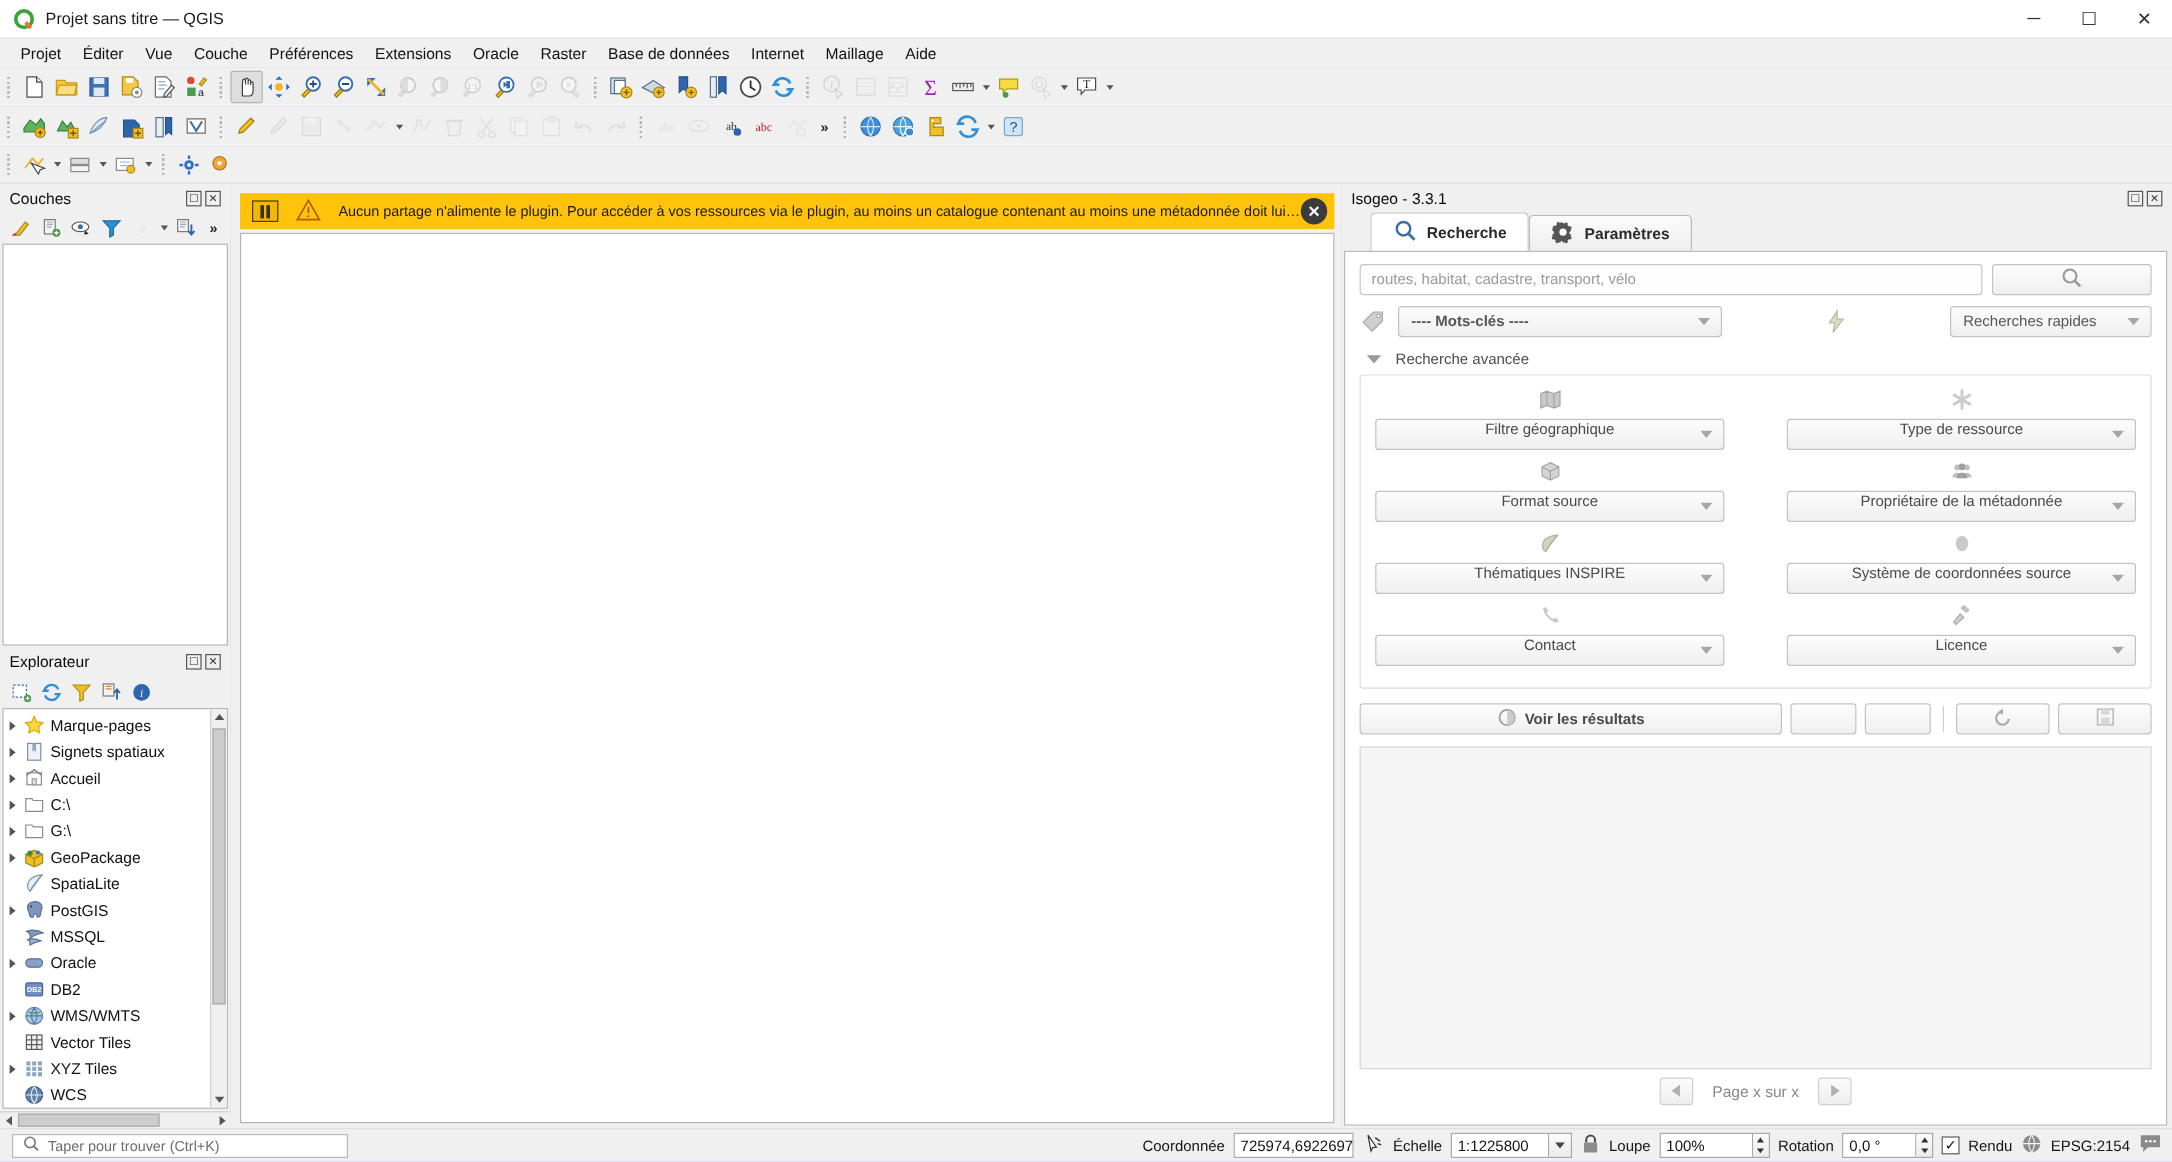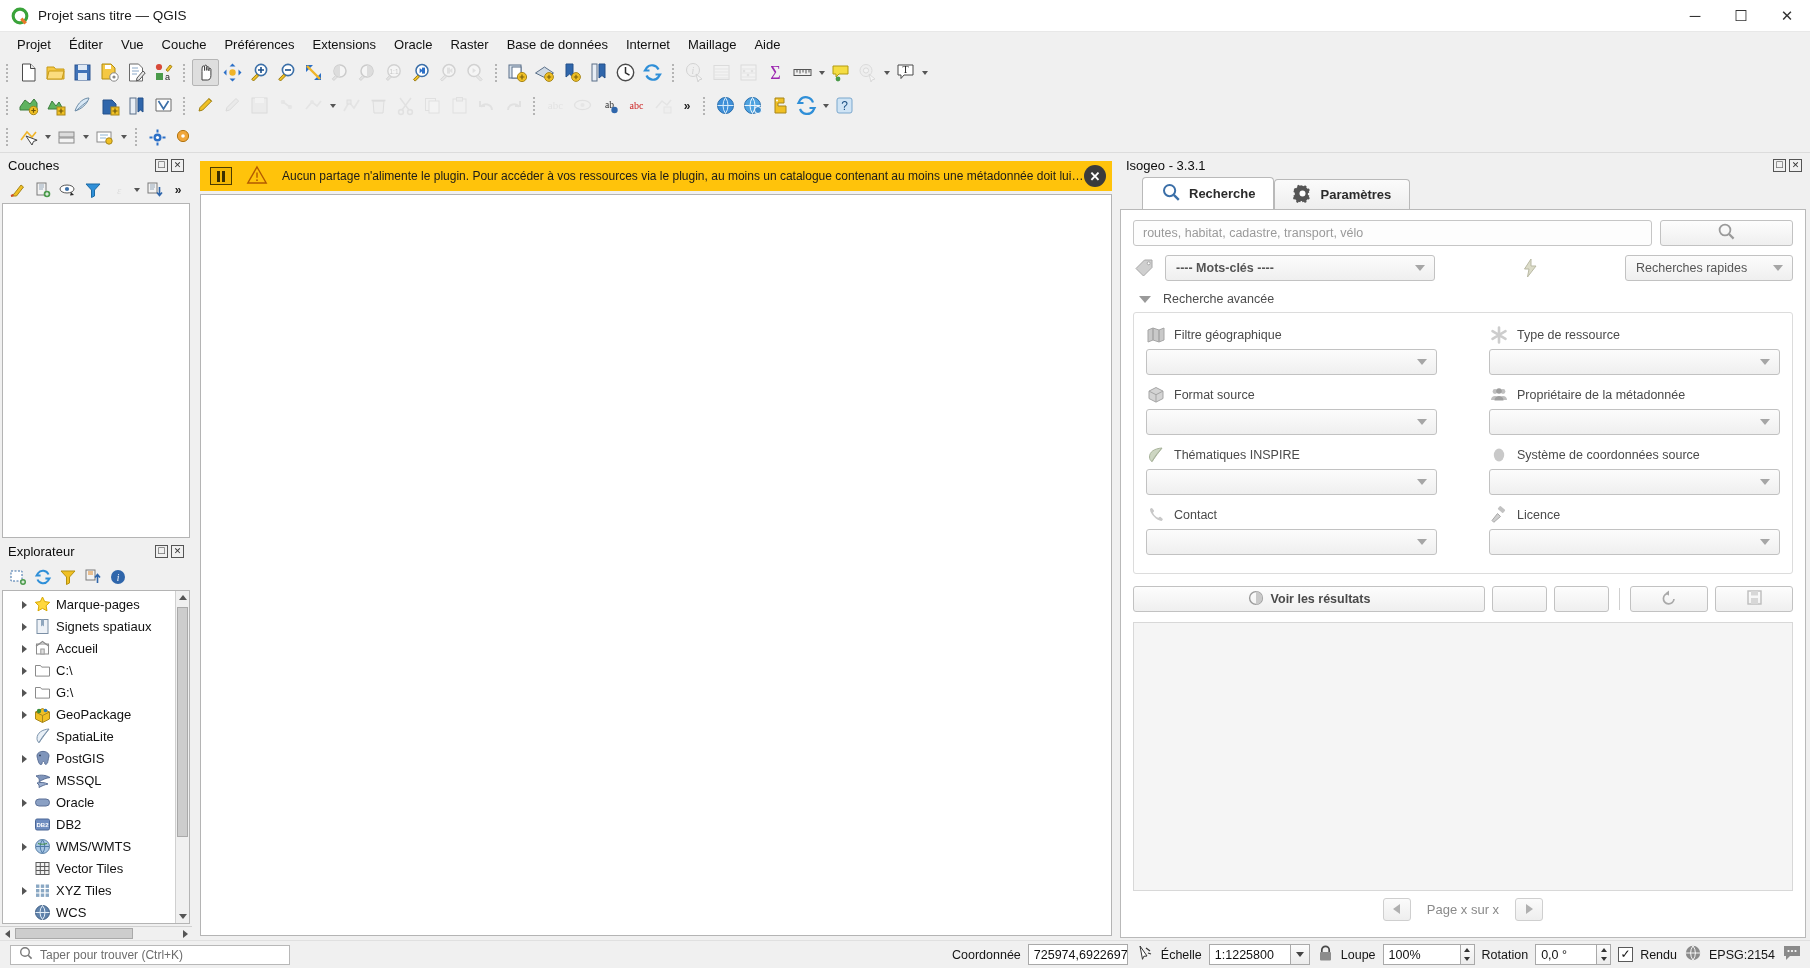--- a/index.html
+++ b/index.html
@@ -46,21 +46,21 @@
   .panel-title { height:24px; display:flex; align-items:center; padding:0 4px 0 8px; font-size:13px; color:#0b0b0b; flex:none;}
   .panel-title .pt-btns { margin-left:auto; display:flex; gap:3px; padding-right:4px;}
   .ptb { width:13px;height:13px; border:1px solid #555; position:relative; font-size:9px; line-height:11px; text-align:center; color:#333;}
   .panel-tools { height:26px; display:flex; align-items:center; gap:1px; padding-left:6px; flex:none;}
   .ptool { width:24px;height:24px;display:flex;align-items:center;justify-content:center;}
   .ptool.dis{opacity:.35;}
   .panel-body { flex:1; background:#fff; border:1px solid #b4b4b4; margin:0 2px 2px 2px; min-height:0; overflow:hidden; position:relative;}
   .layers-body{ flex:1; }
   .explorer-body{ flex:1; display:flex; }
   .tree { flex:1; overflow:hidden; padding-top:3px;}
-  .trow { height:22px; display:flex; align-items:center; padding-left:14px; font-size:13px; color:#111; white-space:nowrap;}
+  .trow { height:22px; display:flex; align-items:center; padding-left:0; font-size:13px; color:#111; white-space:nowrap;}
   .texp { width:14px; display:flex; align-items:center; justify-content:center; flex:none;}
   .texp:after{content:""; border-top:4px solid transparent;border-bottom:4px solid transparent;border-left:5px solid #555;}
   .texp.none:after{display:none;}
   .tico { width:22px;height:18px;display:flex;align-items:center;justify-content:center;flex:none; margin-right:3px;}
   .vscroll { width:14px; background:#f0f0f0; border-left:1px solid #d0d0d0; display:flex;flex-direction:column; align-items:center;}
   .sarr { width:14px;height:14px;display:flex;align-items:center;justify-content:center;}
   .sarr.up:after{content:"";border-left:4px solid transparent;border-right:4px solid transparent;border-bottom:5px solid #555;}
   .sarr.dn:after{content:"";border-left:4px solid transparent;border-right:4px solid transparent;border-top:5px solid #555;}
   .sthumb{ width:11px; background:#cdcdcd; border:1px solid #a9a9a9; margin-top:2px;}
   .hscrollbar{ height:14px; display:flex; align-items:center; background:#f0f0f0; border-top:1px solid #d0d0d0;}
@@ -98,21 +98,21 @@
   .combo .carr:after{content:"";border-left:5px solid transparent;border-right:5px solid transparent;border-top:6px solid #a6a6a6;}
   .kwcombo{ width:270px; font-weight:bold; color:#555; }
   .quick{ width:168px; margin-left:auto; color:#565656;}
   .advhdr{ display:flex; align-items:center; gap:10px; margin-top:10px; padding-left:4px; flex:none;}
   .advhdr .tri{ width:16px;height:16px;display:flex;align-items:center;justify-content:center;}
   .advhdr .tri:after{content:"";border-left:6px solid transparent;border-right:6px solid transparent;border-top:7px solid #9a9a9a;}
   .advhdr .lbl{ font-size:12.5px; color:#4d4d4d;}
   .advbox{ border:1px solid #dcdcdc; border-radius:3px; margin-top:5px; padding:10px 12px 12px 12px; display:grid;
            grid-template-columns:1fr 1fr; column-gap:52px; row-gap:2px; flex:none;}
   .fld{ padding-bottom:6px;}
-  .fld .flab{ display:flex; align-items:center; gap:9px; height:23px; font-size:12.5px; color:#4a4a4a;}
+  .fld .flab{ display:flex; align-items:center; gap:9px; height:23px; font-size:12.5px; color:#4a4a4a;flex-direction:column;}
   .fld .fico{ width:19px;height:19px;display:flex;align-items:center;justify-content:center;flex:none;}
   .fld .combo{ margin-top:3px;}
   .actions{ display:flex; align-items:center; gap:7px; margin-top:12px; flex:none;}
   .btn{ height:26px; border:1px solid #c2c2c2; border-radius:3px; background:linear-gradient(#fdfdfd,#efefef); display:flex; align-items:center; justify-content:center; gap:7px; font-size:12.5px; color:#4a4a4a; font-weight:bold;}
   .btn-results{ flex:1; }
   .btn-sm{ width:55px; }
   .btn-sep{ width:1px; height:22px; background:#cfcfcf; margin:0 3px;}
   .btn-ic{ width:78px;}
   .results{ flex:1; margin-top:10px; border:1px solid #d8d8d8; background:#f5f5f5; min-height:0;}
   .pager{ display:flex; align-items:center; justify-content:center; gap:16px; height:36px; flex:none;}

